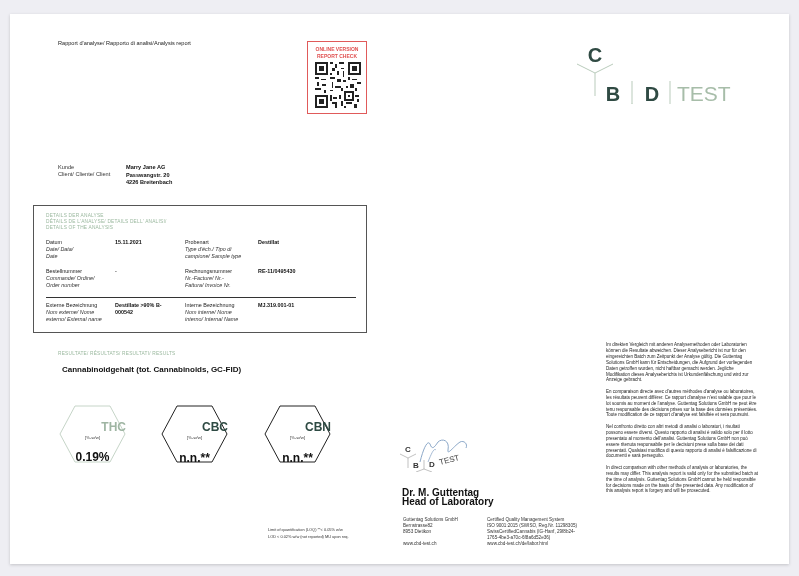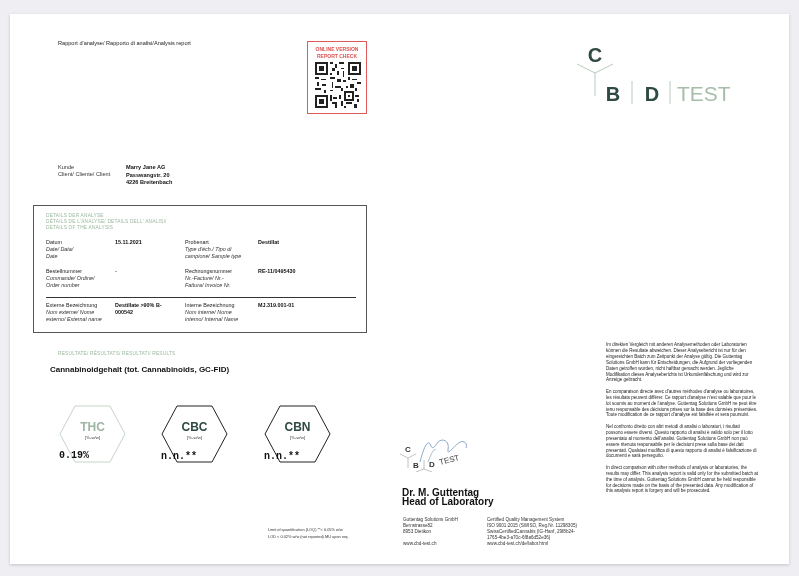--- a/index.html
+++ b/index.html
@@ -15,26 +15,26 @@
   .client-label { left: 48px; top: 150px; font-size: 5.6px; color: #333; line-height: 7px; }
   .client-value { left: 116px; top: 150px; font-size: 5.6px; font-weight: bold; line-height: 7.5px; }
   .details-box { left: 23px; top: 191px; width: 334px; height: 128px; border: 1px solid #555; }
   .details-head { position: absolute; left: 12px; top: 7px; font-size: 4.8px; color: #9ab89e; line-height: 6px; letter-spacing: 0.2px; }
   .d-row { position: absolute; left: 12px; width: 312px; font-size: 5.4px; line-height: 7px; }
   .d-lbl { position: absolute; color: #222; }
   .d-lbl i { display: block; color: #333; }
   .d-val { position: absolute; font-weight: bold; }
   .d-sep { position: absolute; left: 12px; top: 91px; width: 310px; height: 1px; background: #333; }
   .results-head { left: 48px; top: 337px; font-size: 4.8px; color: #9ab89e; letter-spacing: 0.2px; }
-  .results-title { left: 40px; top: 351px; font-size: 8px; font-weight: bold; }
+  .results-title { left: 52px; top: 351px; font-size: 8px; font-weight: bold; }
   .hex { position: absolute; width: 67px; height: 58px; }
   .hex svg { position: absolute; left: 0; top: 0; }
-  .hex-name { position: absolute; width: 100%; top: 15px; text-align: center; font-size: 12px; font-weight: bold; color: #2e4a43; }
+  .hex-name { position: absolute; width: 100%; top: 15px; text-align: right; font-size: 12px; font-weight: bold; color: #2e4a43; }
   .hex-unit { position: absolute; width: 100%; top: 30px; text-align: center; font-size: 4.4px; color: #444; }
-  .hex-val { position: absolute; width: 100%; top: 46px; font-size: 10px; font-weight: bold; color: #111; font-family: Liberation Mono, monospace; }
+  .hex-val { position: absolute; width: 100%; top: 46px; text-align: center; font-size: 12px; font-weight: bold; color: #111; }
   .hex.light .hex-name { color: #9fb5a3; }
   .hex.light .hex-val { top: 45px; }
   .sig-logo { left: 388px; top: 424px; width: 96px; height: 34px; }
   .sig-name { left: 392px; top: 474px; font-size: 10px; font-weight: bold; line-height: 9px; }
   .loq { left: 258px; top: 512px; font-size: 3.9px; color: #333; line-height: 7px; }
   .company { left: 393px; top: 503px; font-size: 4.6px; color: #333; line-height: 6px; }
   .cert { left: 477px; top: 503px; font-size: 4.6px; color: #333; line-height: 6px; white-space: nowrap; }
   .disclaimer { left: 596px; top: 328px; width: 152px; font-size: 4.5px; color: #222; line-height: 5.9px; }
   .disclaimer p { margin-bottom: 5.5px; }
 </style>

